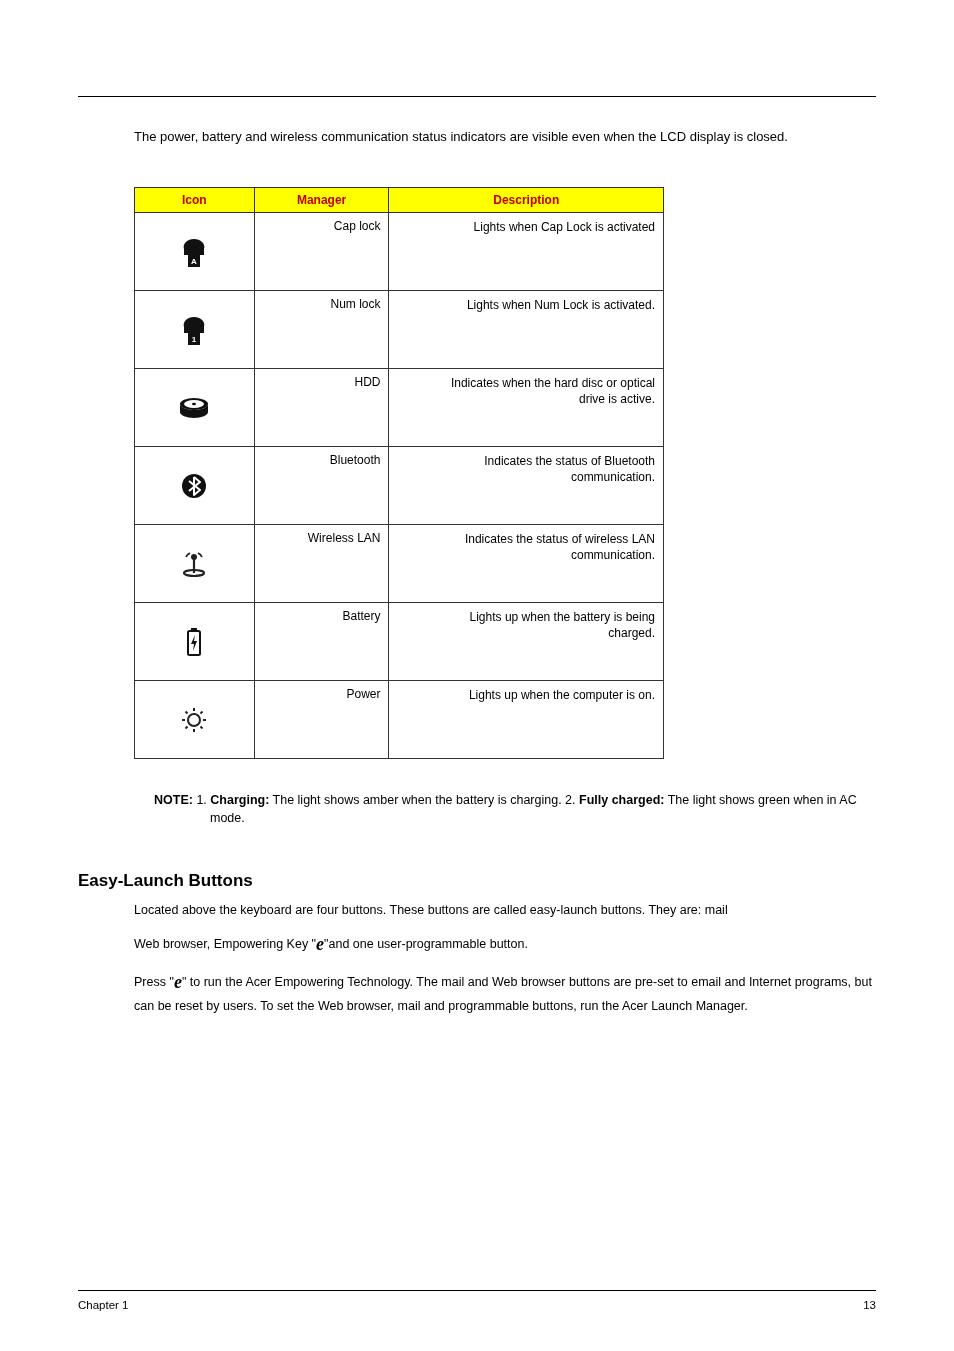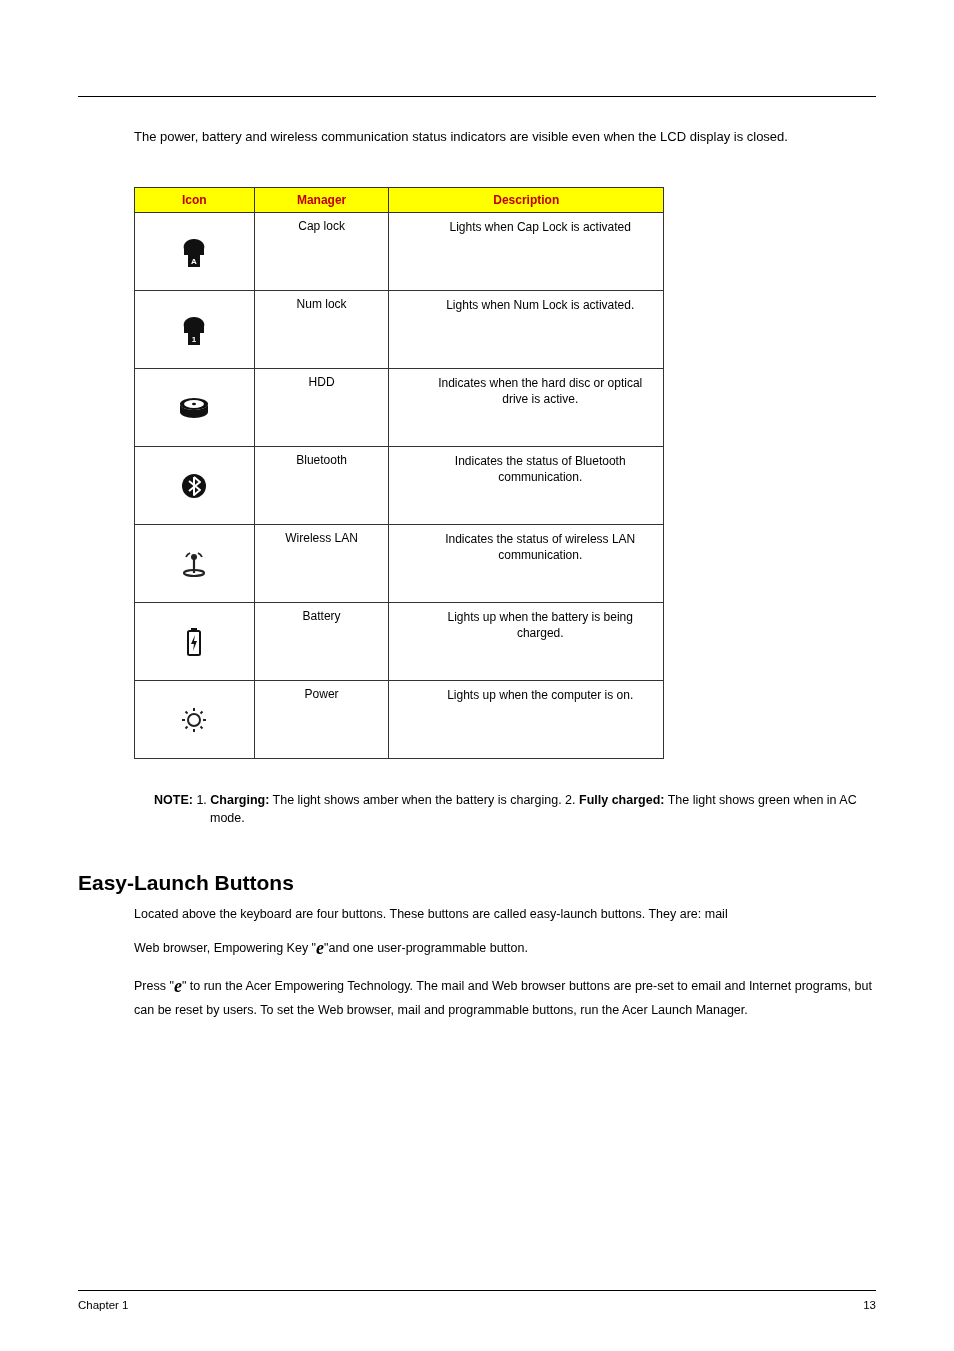--- a/index.html
+++ b/index.html
@@ -27,21 +27,21 @@
   table.icons {
     border-collapse: collapse;
     margin-left: 56px;
     width: 530px;
   }
   table.icons th, table.icons td {
     border: 1px solid #333;
     font-size: 12px;
     vertical-align: top;
     padding: 6px 8px 6px 8px;
-    text-align: center;
+    text-align: right;
   }
   table.icons th {
     background: #ffff00;
     color: #c00000;
     font-weight: bold;
     text-align: center;
     padding: 5px 8px;
   }
   table.icons td.col-icon {
     width: 120px;
@@ -68,21 +68,21 @@
     font-size: 12.5px;
     margin: 32px 0 0 56px;
     text-indent: -56px;
     padding-left: 76px;
     line-height: 1.45;
   }
   .note .label { font-weight: bold; }
   .section-heading {
     font-family: "Trebuchet MS", Arial, sans-serif;
     font-weight: bold;
-    font-size: 21px;
+    font-size: 17px;
     margin: 44px 0 10px 0;
   }
   .body-text {
     font-size: 12.5px;
     margin: 0 0 10px 56px;
     line-height: 1.55;
   }
   .e-key {
     font-style: italic;
     font-family: Georgia, serif;

